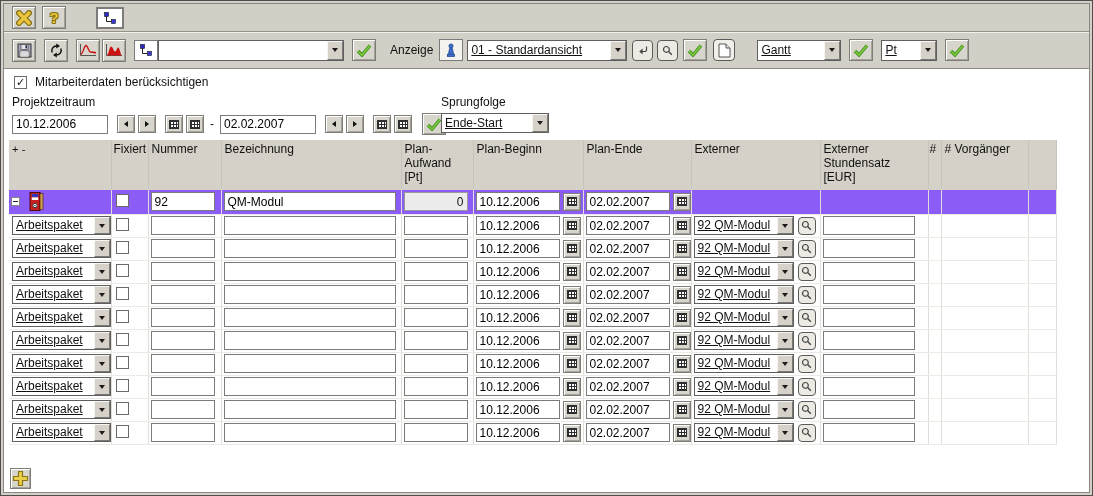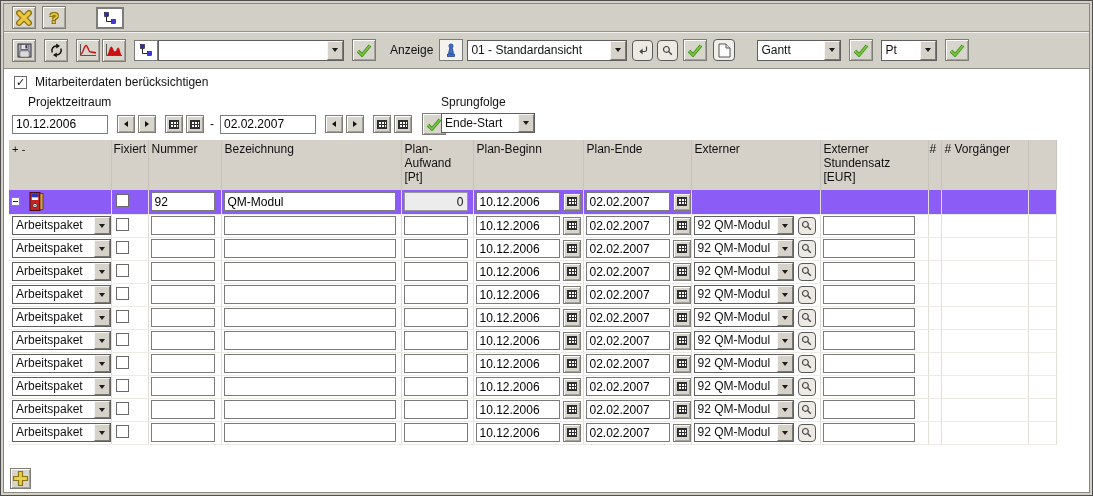--- a/index.html
+++ b/index.html
@@ -17,21 +17,21 @@
   .rbtn { background:#d8d5cd; border:1px solid #7f7d78; box-shadow:inset 1px 1px 0 #ffffff, inset -1px -1px 0 #a5a29b; display:inline-flex; align-items:center; justify-content:center; cursor:default; flex:none; }
   .sq24 { width:24px; height:23px; }
   .sq22 { width:24px; height:22px; }
   .robtn { background:#eceae3; border:1px solid #5a5a5a; border-radius:4px; display:inline-flex; align-items:center; justify-content:center; flex:none; }
   .iconbox { width:24px; height:21px; background:#fff; border:1px solid #7b7b7b; display:inline-flex; align-items:center; justify-content:center; flex:none; }
   .tab { height:22px; display:inline-flex; align-items:center; padding:0; }
   .tab .lbl { padding:0 14px 0 10px; white-space:nowrap; }
   .goldq { font-weight:bold; font-size:15px; color:#e9c43b; text-shadow:1px 1px 0 #8a7414,-1px -1px 0 #8a7414,1px -1px 0 #8a7414,-1px 1px 0 #8a7414; }
 
   .combo { display:inline-flex; align-items:stretch; background:#fff; border:1px solid #5f5f5f; height:21px; flex:none; }
-  .combo .ctext { flex:1 1 auto; font-size:12px; line-height:18px; padding:0 3px; white-space:nowrap; overflow:hidden; }
+  .combo .ctext { flex:1 1 auto; font-size:12px; line-height:18px; padding:0 3px; white-space:nowrap; overflow:hidden;text-decoration:underline; }
   .combo .cbtn { width:16px; background:#d6d2ca; border:1px solid; border-color:#f7f6f3 #7a7873 #7a7873 #f7f6f3; display:flex; align-items:center; justify-content:center; flex:none; }
   .car { width:0; height:0; border-left:3.5px solid transparent; border-right:3.5px solid transparent; border-top:4px solid #1c1c1c; }
 
   .inp { height:19px; border:1px solid #7b7b7b; padding:0 3px; font:12px "Liberation Sans","DejaVu Sans",sans-serif; background:#fff; }
   .ro { background:#ececec; border:1px solid #9a9a9a; display:inline-flex; align-items:center; justify-content:flex-end; padding:0 3px; height:19px; }
 
   .cb { width:13px; height:13px; background:#fff; border:1px solid #6a6a6a; display:inline-flex; align-items:center; justify-content:center; font-size:11px; font-weight:bold; color:#111; flex:none; }
   .cb .tick { line-height:11px; }
 
   .navbtn { width:18px; height:18px; }
@@ -48,21 +48,21 @@
   table.grid { border-collapse:collapse; table-layout:fixed; width:1047px; }
   .grid th { background:#d5d1c8; vertical-align:top; text-align:left; font-weight:normal; font-size:12px; padding:2px 3px; height:50px; border-left:1px solid #eceae4; border-right:1px solid #c6c3ba; line-height:14px; }
   .grid td { height:23px; vertical-align:middle; padding:1px 2px; border-right:1px solid #e0ded6; border-bottom:1px solid #eceae4; overflow:hidden; }
   tr.prow td { background:#8b5cf6; height:24px; }
   tr.neue td { height:20px; padding-left:218px; background:#fff; }
   .exp { width:9px; height:9px; border:1px solid #848484; background:#fff; display:inline-flex; align-items:center; justify-content:center; flex:none; }
   .exp i { display:block; width:5px; height:1px; background:#222; }
   .hplus { font-size:11px; line-height:10px; }
 
   .w66{width:64px} .w174{width:172px} .w84{width:84px} .w90{width:92px} .w96{width:96px}
-  .cmb99{width:99px;height:19px} .cmb100{width:100px;height:19px} .cmb94{width:94px;height:20px}
+  .cmb99{width:99px;height:19px} .cmb100{width:100px;height:19px} .cmb94{width:108px;height:20px}
   .cmb186{width:186px} .cmb160{width:160px} .cmb84{width:84px} .cmb56{width:56px}
 
   .addbtn { position:absolute; left:6px; top:399px; width:21px; height:21px; }
   svg { display:block; }
 </style>
 </head>
 <body>
 
 <div class="window">
 <div class="inner">
@@ -230,21 +230,21 @@
 
   <div class="content">
 
     <div style="position:absolute;left:10px;top:6px" class="hflex">
       <span class="cb">
             <span class="tick">✓</span>
           </span>
       <span class="mlab" style="margin-left:5px">Mitarbeiterdaten berücksichtigen</span>
     </div>
 
-    <div style="position:absolute;left:24px;top:26px" class="mlab">Projektzeitraum</div>
+    <div style="position:absolute;left:8px;top:26px" class="mlab">Projektzeitraum</div>
 
     <div style="position:absolute;left:8px;top:44px" class="hflex">
       <input class="inp w96" value="10.12.2006" style="">
       <span style="width:3px"></span>
       <button class="rbtn navbtn">
             <span class="tri-l"></span>
           </button>
       <button class="rbtn navbtn">
             <span class="tri-r"></span>
           </button>

